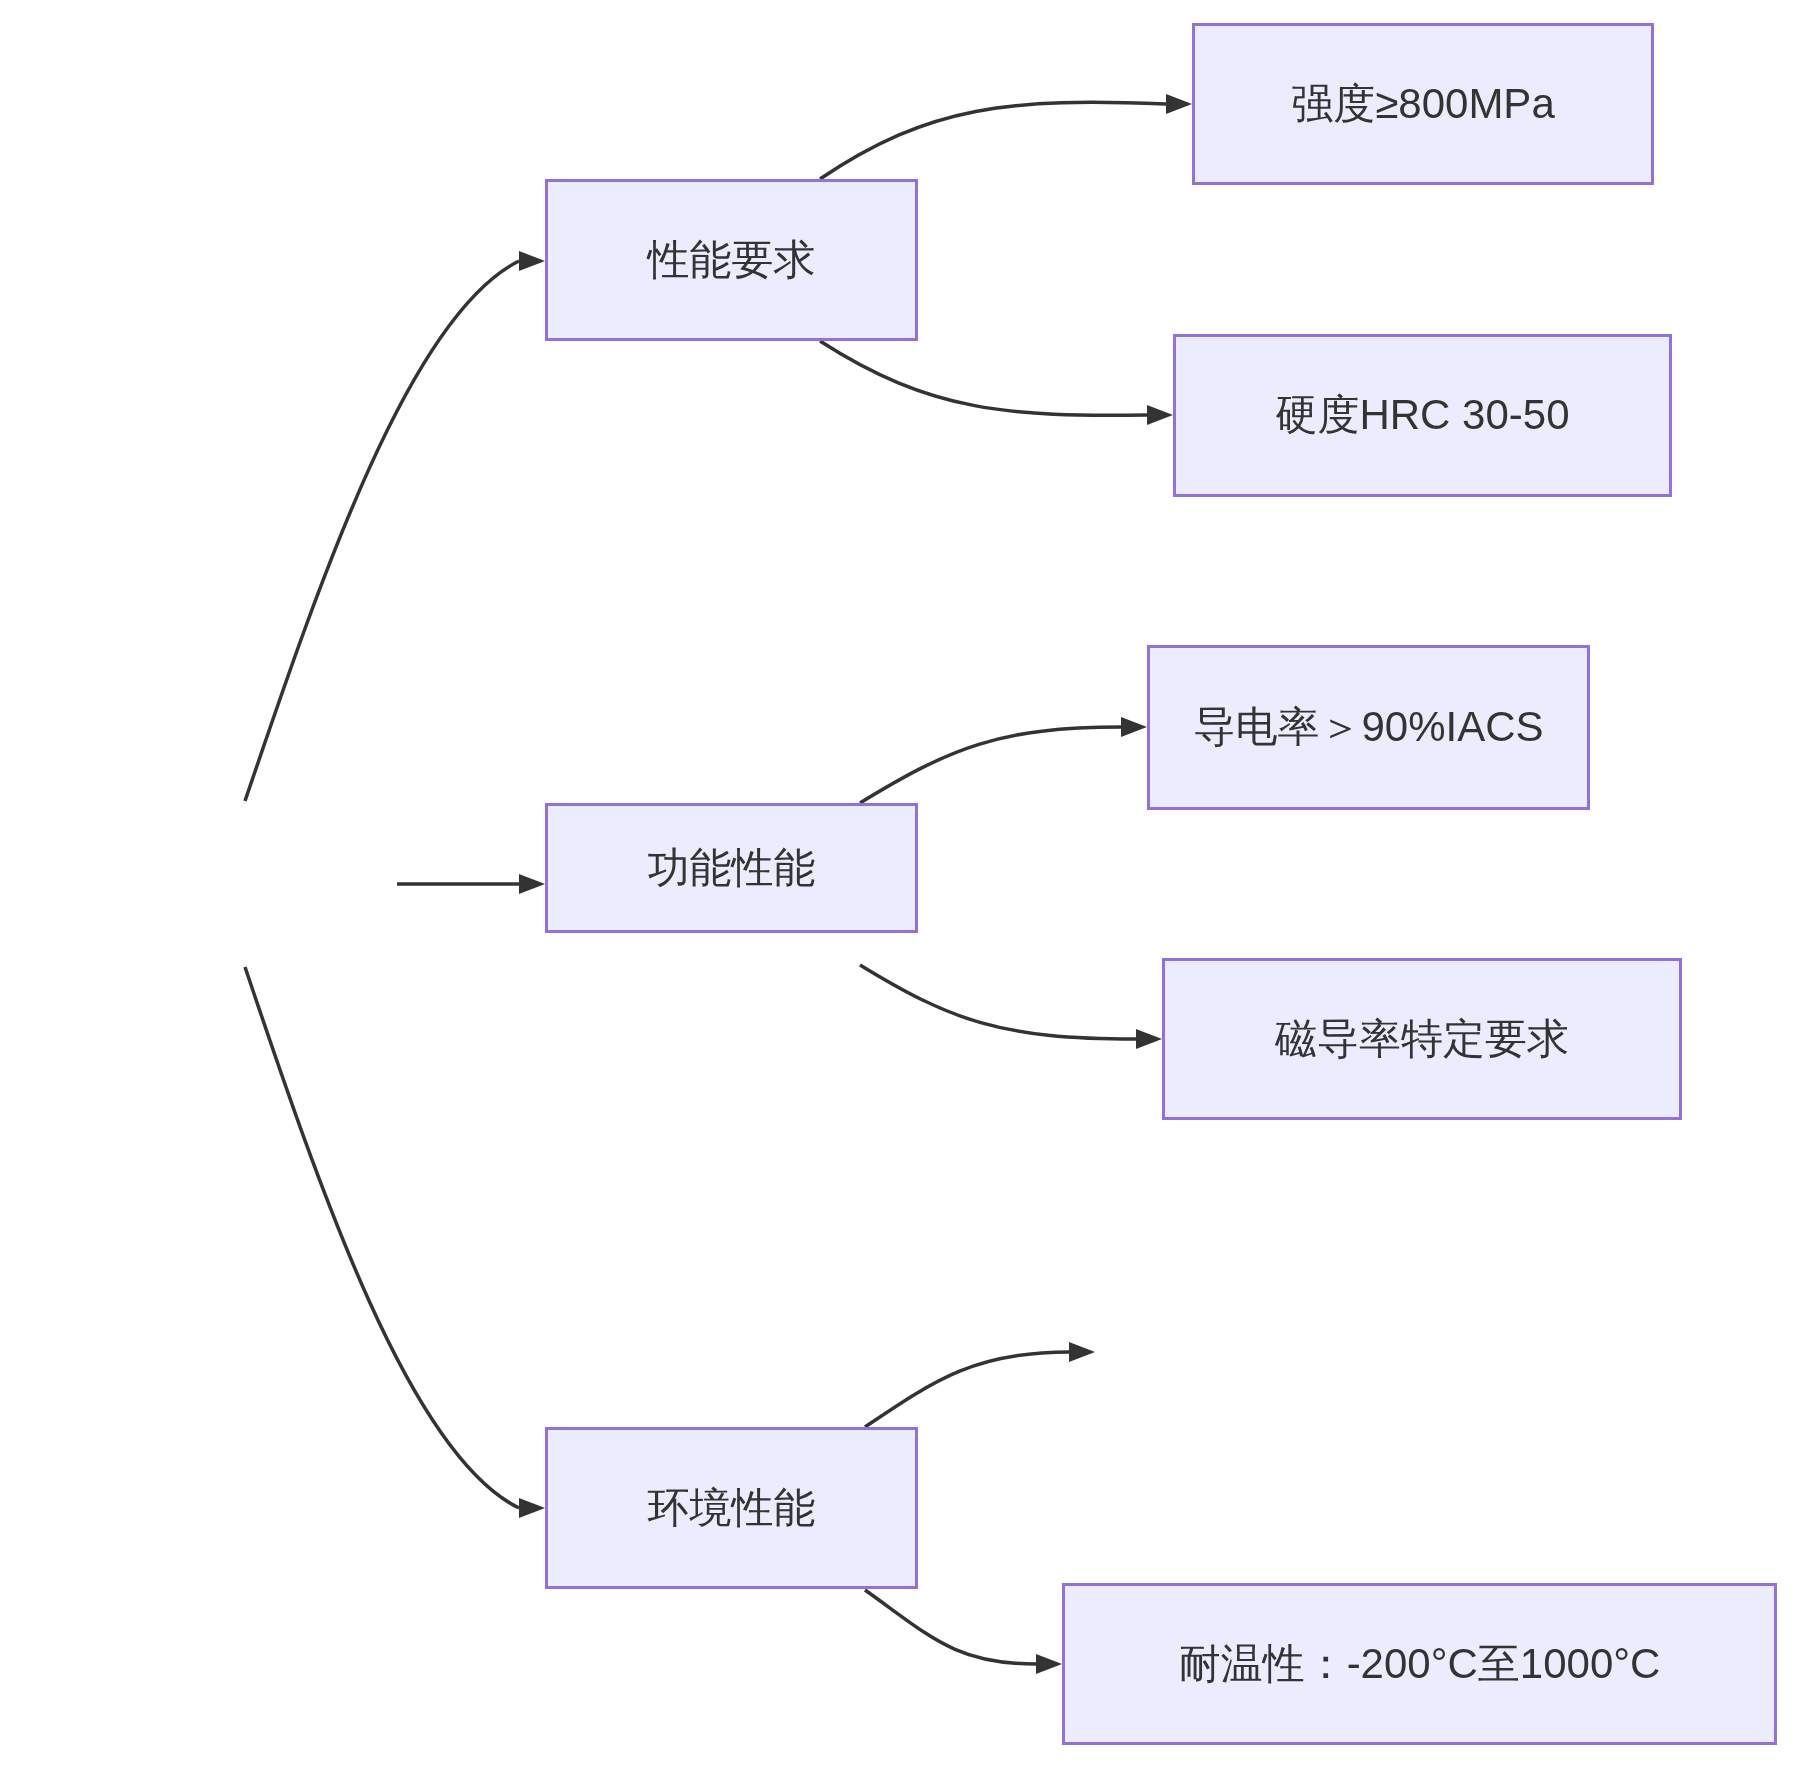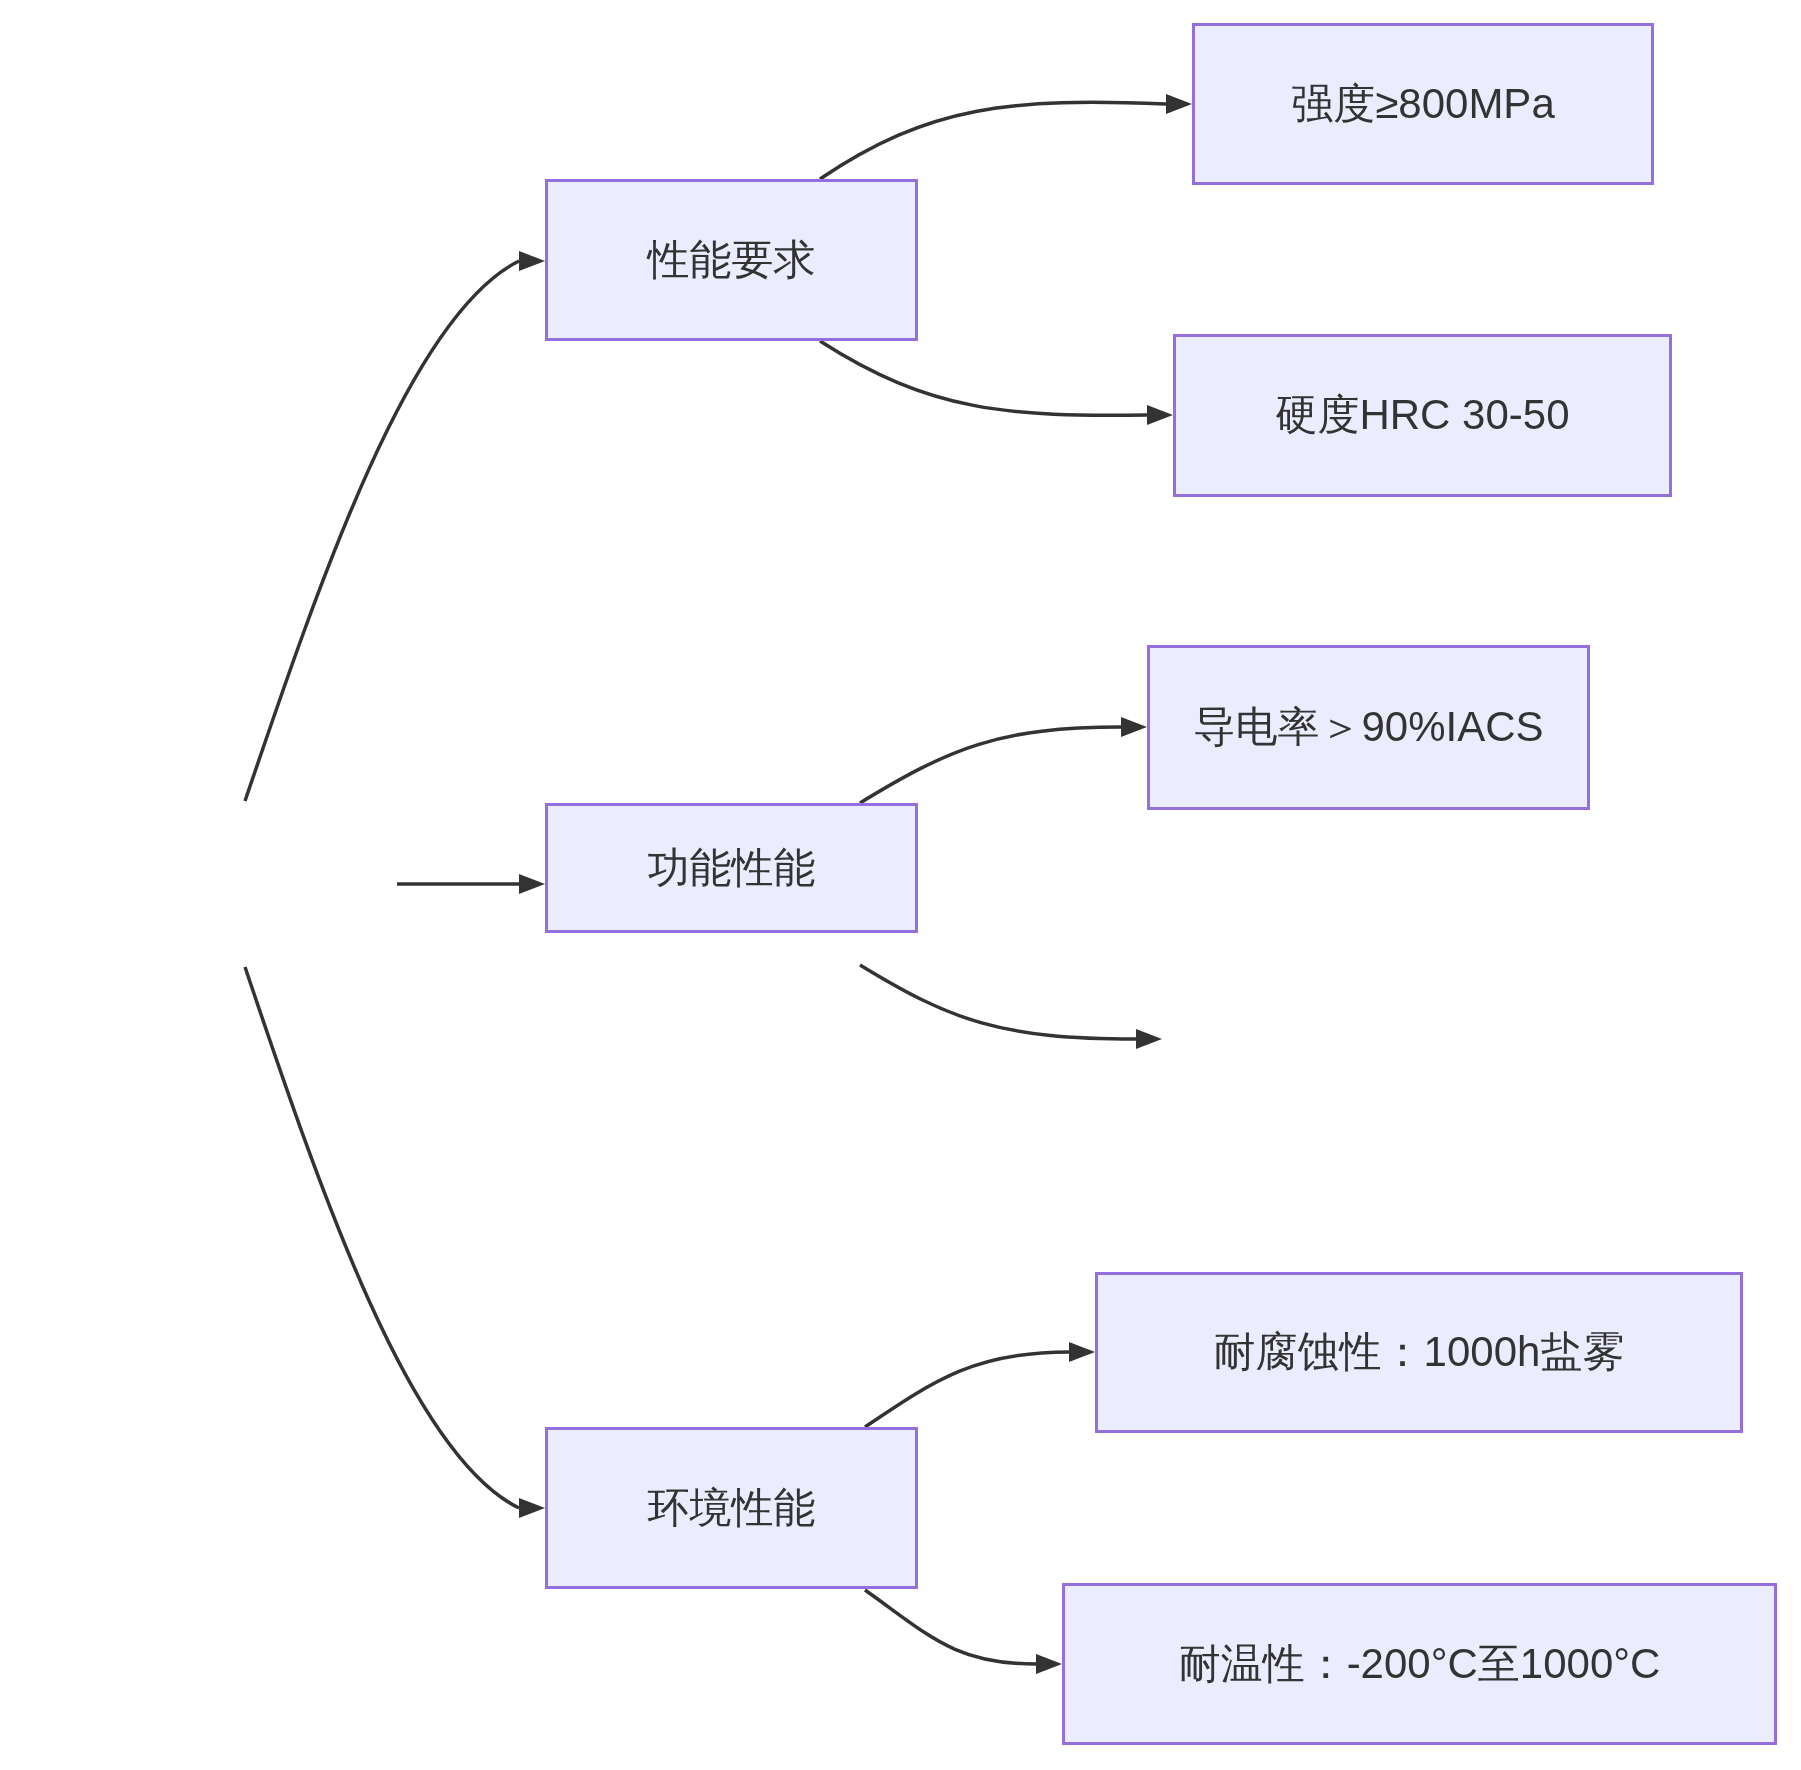--- a/index.html
+++ b/index.html
@@ -82,24 +82,24 @@
   <div class="node n-hardness">
     <span>硬度HRC 30-50</span>
   </div>
 
   <div class="node n-func">
     <span>功能性能</span>
   </div>
   <div class="node n-conduct">
     <span>导电率＞90%IACS</span>
   </div>
+  <div class="node n-magnetic">
+    <span>磁导率特定要求</span>
+  </div>
 
   <div class="node n-env">
     <span>环境性能</span>
-  </div>
-  <div class="node n-corrosion">
-    <span>耐腐蚀性：1000h盐雾</span>
   </div>
   <div class="node n-temp">
     <span>耐温性：-200°C至1000°C</span>
   </div>
 
 </div>
 
 </body></html>

